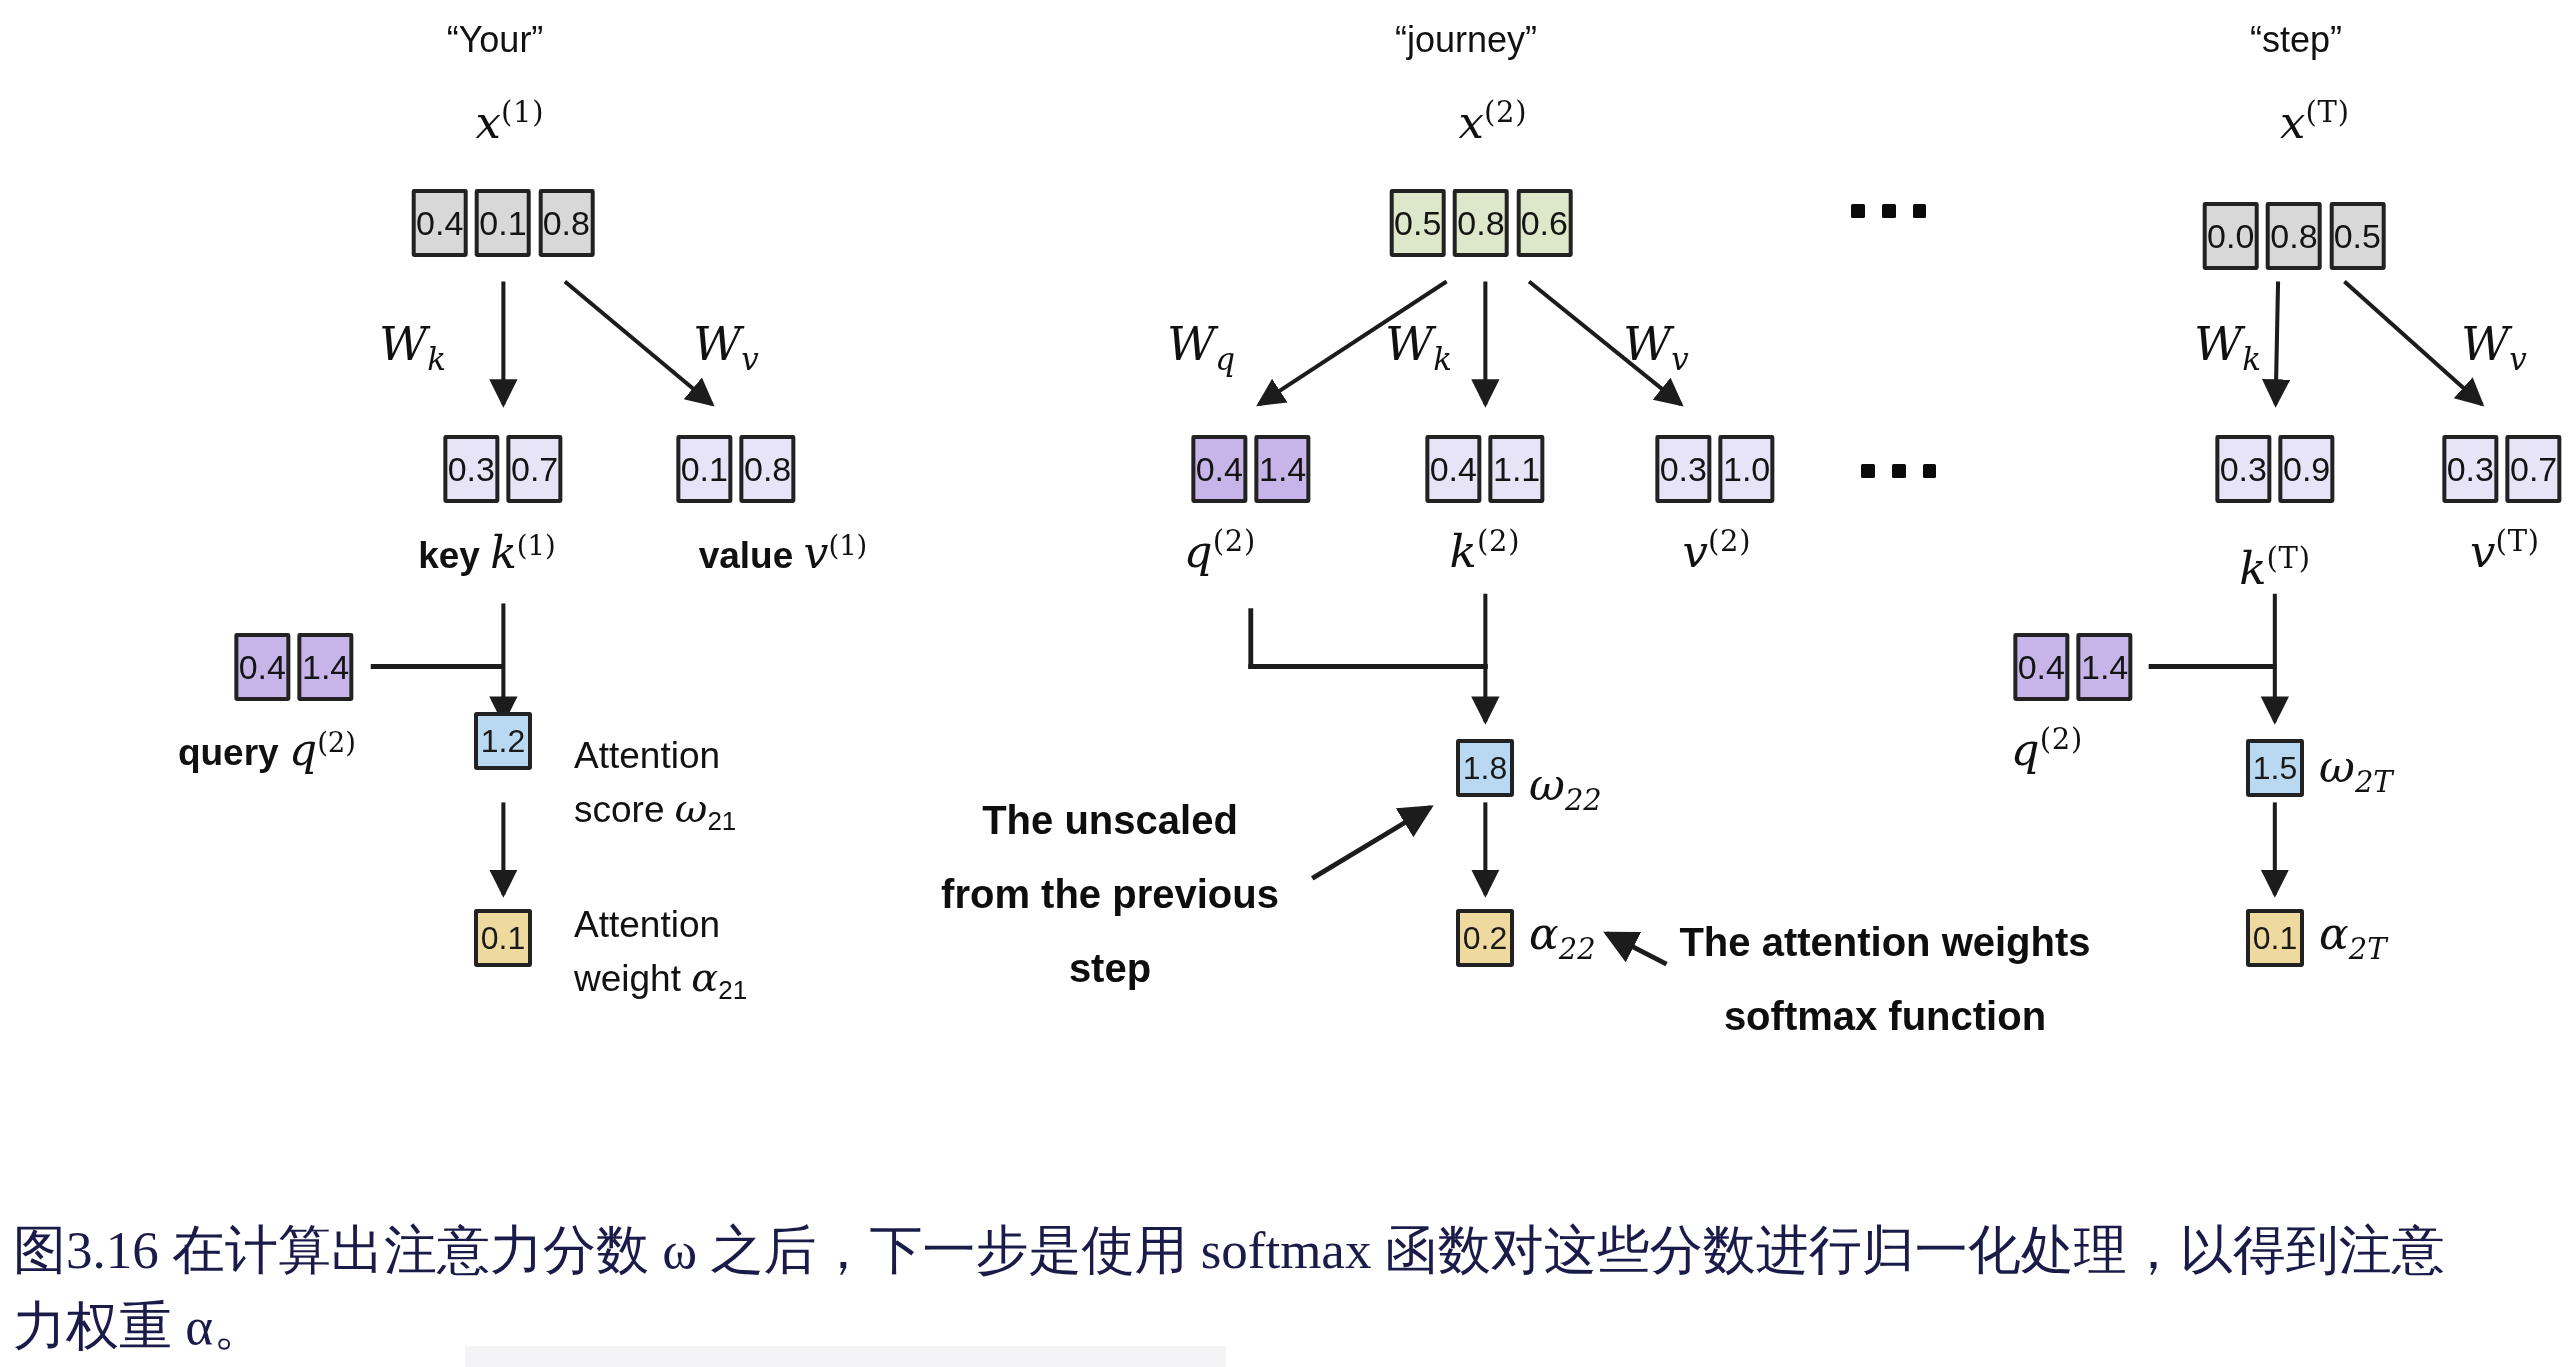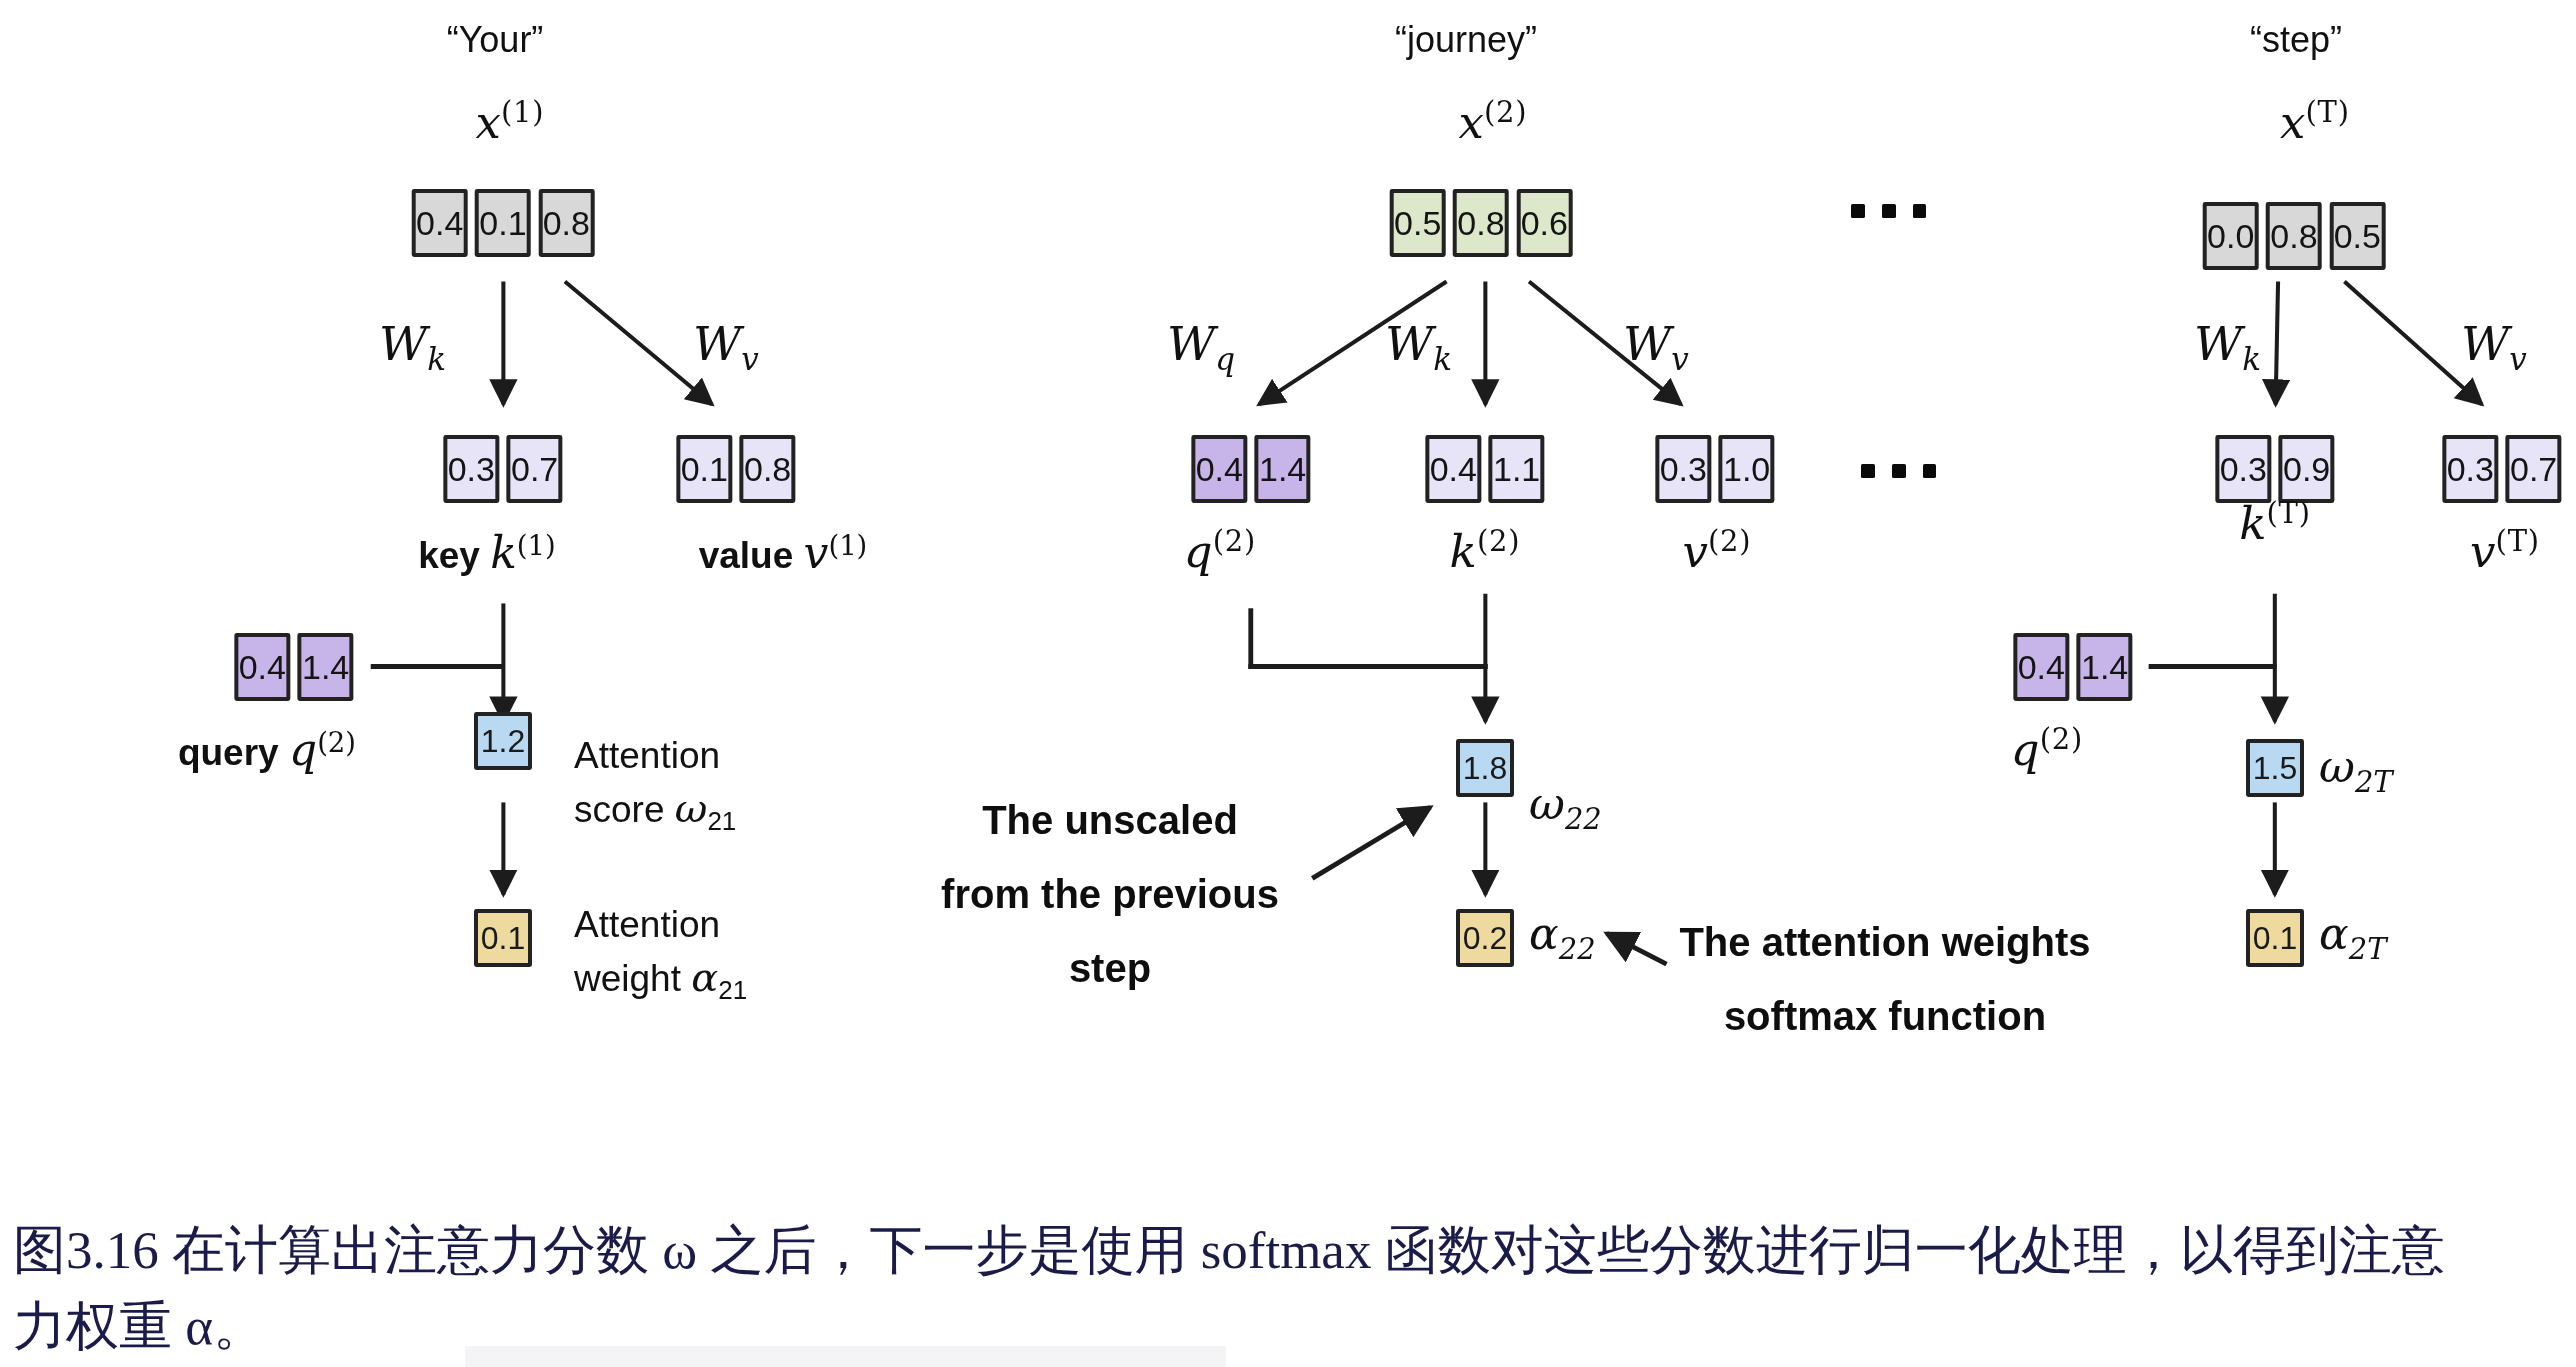--- a/index.html
+++ b/index.html
@@ -182,21 +182,21 @@
 </div>
 <div class="abs cc math" style="left:1485px;top:524px;">
   <span>k</span><sup>(2)</sup>
 </div>
 <div class="abs cc math" style="left:1717px;top:524px;">
   <span>v</span><sup>(2)</sup>
 </div>
 <div class="abs cc scorebox" style="left:1485px;top:739px;transform:translateX(-50%);">
   <span>1.8</span>
 </div>
-<div class="abs symlab" style="left:1529px;top:778px;">
+<div class="abs symlab" style="left:1529px;top:759px;">
   <span>ω</span><sub>22</sub>
 </div>
 <div class="abs cc weightbox" style="left:1485px;top:909px;transform:translateX(-50%);">
   <span>0.2</span>
 </div>
 <div class="abs symlab" style="left:1529px;top:908px;">
   <span>α</span><sub>22</sub>
 </div>
 
 <div class="abs cc note" style="left:1110px;top:783px;">
@@ -225,21 +225,21 @@
   <span>W</span><sub>v</sub>
 </div>
 <div class="abs cc vec lav" style="left:2275px;top:435px;">
   <div class="cell">0.3</div>
   <div class="cell">0.9</div>
 </div>
 <div class="abs cc vec lav" style="left:2502px;top:435px;">
   <div class="cell">0.3</div>
   <div class="cell">0.7</div>
 </div>
-<div class="abs cc math" style="left:2275px;top:496px;">
+<div class="abs cc math" style="left:2275px;top:541px;">
   <span>k</span><sup>(T)</sup>
 </div>
 <div class="abs cc math" style="left:2505px;top:524px;">
   <span>v</span><sup>(T)</sup>
 </div>
 <div class="abs cc vec purple" style="left:2073px;top:633px;">
   <div class="cell">0.4</div>
   <div class="cell">1.4</div>
 </div>
 <div class="abs cc math" style="left:2047px;top:722px;">

